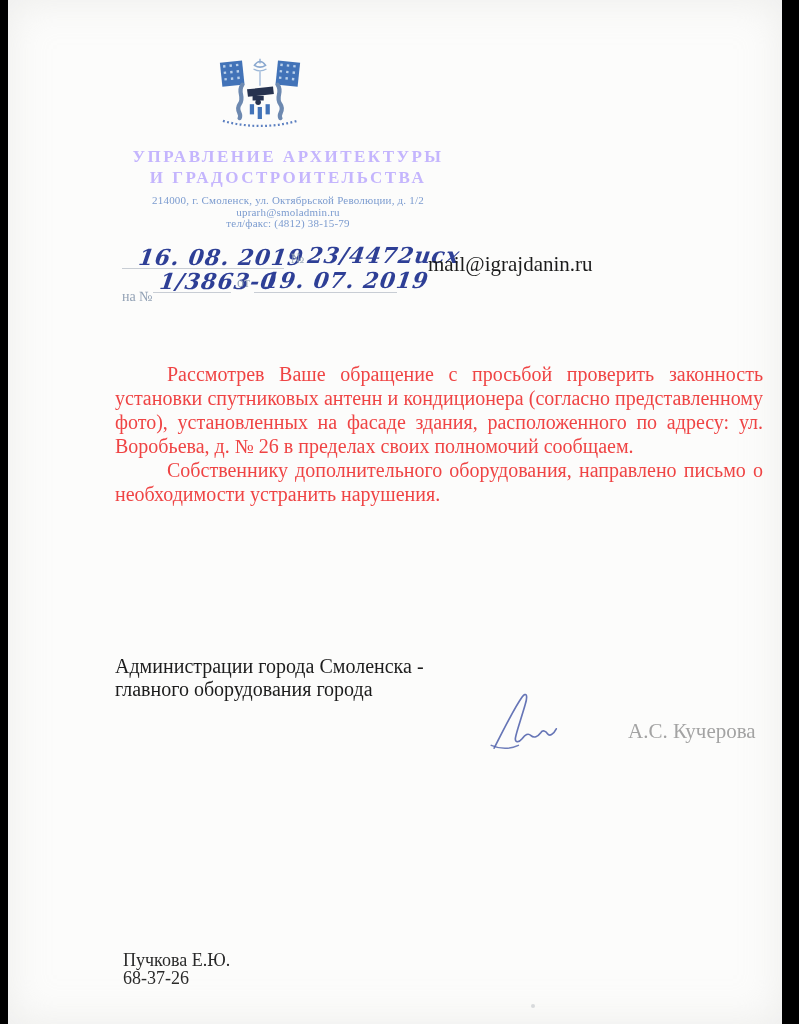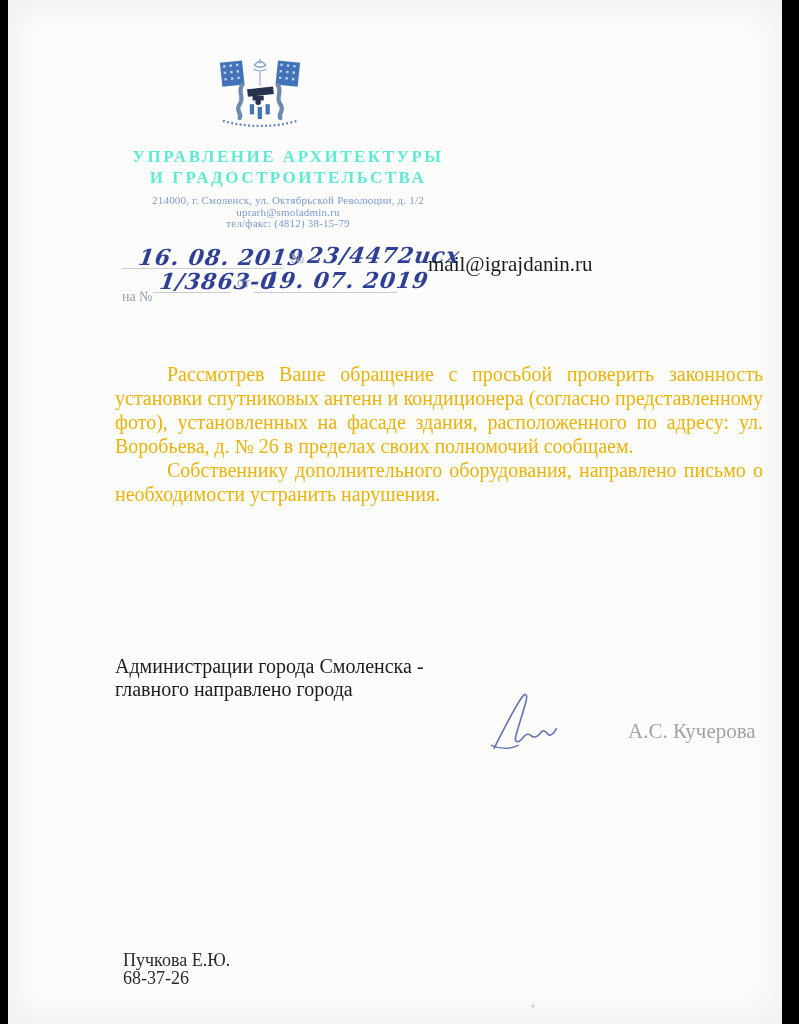--- a/index.html
+++ b/index.html
@@ -4,34 +4,34 @@
 <style>
   html,body{margin:0;padding:0;}
   body{background:#000;font-family:"Liberation Serif", serif;}
   .frame{position:relative;width:799px;height:1024px;background:#000;overflow:hidden;margin:0 auto;}
   .page{position:absolute;left:8px;top:0;width:774px;height:1024px;background:#fcfcfb;
         box-shadow:inset 0 0 40px rgba(210,210,205,.35);}
   .abs{position:absolute;}
   
   .letterhead{position:absolute;left:118px;top:142px;width:340px;text-align:center;}
   .org1{font-weight:bold;font-size:15px;letter-spacing:.6px;color:#23489c;}
-  .org2{font-weight:bold;font-size:17px;letter-spacing:2.5px;color:#5eead4;line-height:21px;}
+  .org2{font-weight:bold;font-size:17px;letter-spacing:2.5px;color:#c4b5fd;line-height:21px;}
   .org2.first{margin-top:4px;}
   .addr{font-size:11px;letter-spacing:.2px;color:#7b9bcf;line-height:11.5px;}
   .addr.first{margin-top:7px;}
   
   .lbl{font-size:14px;color:#93a2b5;}
   .rule{border-bottom:1px solid #c8cdd4;height:0;}
   .hw{font-family:"DejaVu Serif", serif;font-style:italic;font-weight:bold;font-size:22px;
       color:#2e3f96;letter-spacing:1px;transform:skewX(-8deg);transform-origin:left bottom;
       white-space:nowrap;}
   .email{font-size:21px;color:#1b1b1b;}
   
   .body-text{position:absolute;left:115px;top:362px;width:648px;font-size:20px;line-height:24px;
-             color:#eab308;text-align:justify;}
+             color:#ef4444;text-align:justify;}
   .body-text p{margin:0;text-indent:52px;}
   
   .sig-block{position:absolute;left:115px;top:655px;font-size:20px;line-height:23px;color:#1c1c1c;}
   .sig-name{position:absolute;left:628px;top:719px;font-size:21px;color:#a3a3a3;white-space:nowrap;}
   .footer{position:absolute;left:123px;top:951px;font-size:18px;line-height:18px;color:#2a2a2a;}
   .speck{position:absolute;left:531px;top:1004px;width:4px;height:4px;border-radius:50%;
          background:#c9ccd0;opacity:.7;}
 </style>
 </head>
 <body>
@@ -111,21 +111,21 @@
 
   <div class="abs email" style="left:428px;top:252px;">mail@igrajdanin.ru</div>
 
   <div class="body-text">
     <p>Рассмотрев Ваше обращение с просьбой проверить законность установки спутниковых антенн и кондиционера (согласно представленному фото), установленных на фасаде здания, расположенного по адресу: ул. Воробьева, д. № 26 в пределах своих полномочий сообщаем.</p>
     <p>Собственнику дополнительного оборудования, направлено письмо о необходимости устранить нарушения.</p>
   </div>
 
   <div class="sig-block">
     <div>Администрации города Смоленска -</div>
-    <div>главного направлено города</div>
+    <div>главного оборудования города</div>
   </div>
 
   <svg class="abs" style="left:488px;top:690px;" width="88" height="66" viewBox="0 0 90 68" aria-hidden="true">
     <path d="M6 60 C13 46 27 18 35 7 C39 2 41 5 38 15 C34 29 29 43 28 49 C27 54 31 55 35 50 C38 46 41 44 44 47 C47 50 51 48 54 44 C56 41 59 42 61 45 C63 48 67 46 70 40" fill="none" stroke="#5566ae" stroke-width="1.7" stroke-linecap="round" opacity=".9"></path>
     <path d="M3 57 C10 60 20 62 31 57" fill="none" stroke="#5566ae" stroke-width="1.5" stroke-linecap="round" opacity=".85"></path>
   </svg>
 
   <div class="sig-name">А.С. Кучерова</div>
 
   <div class="footer">

